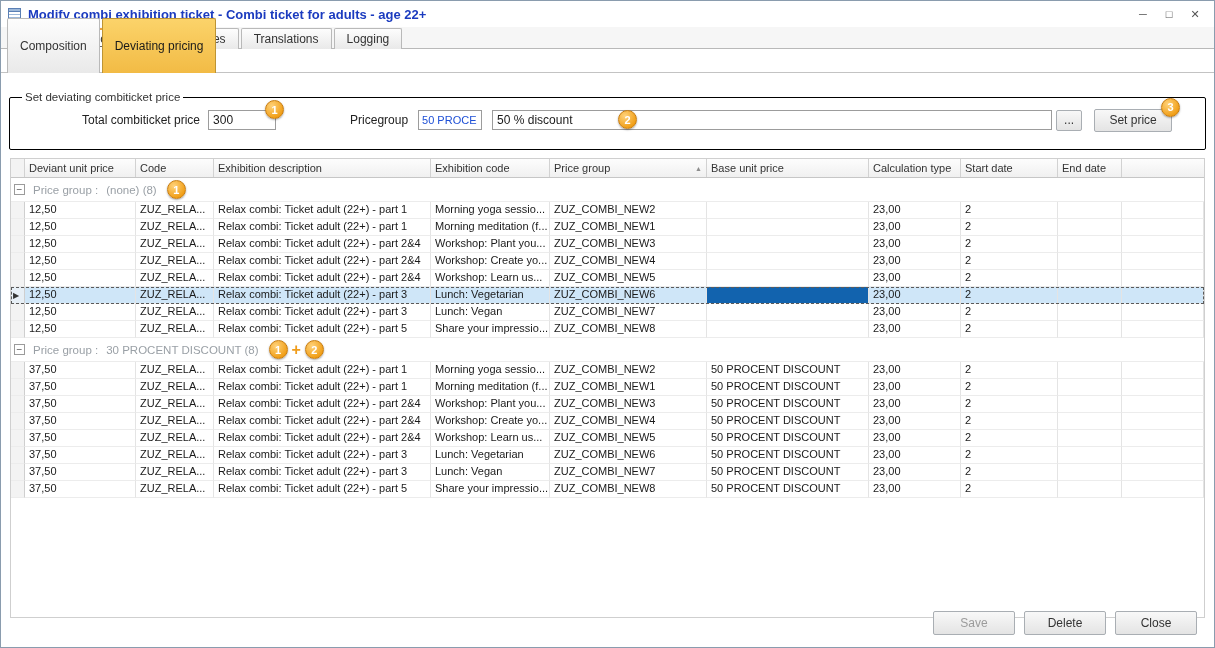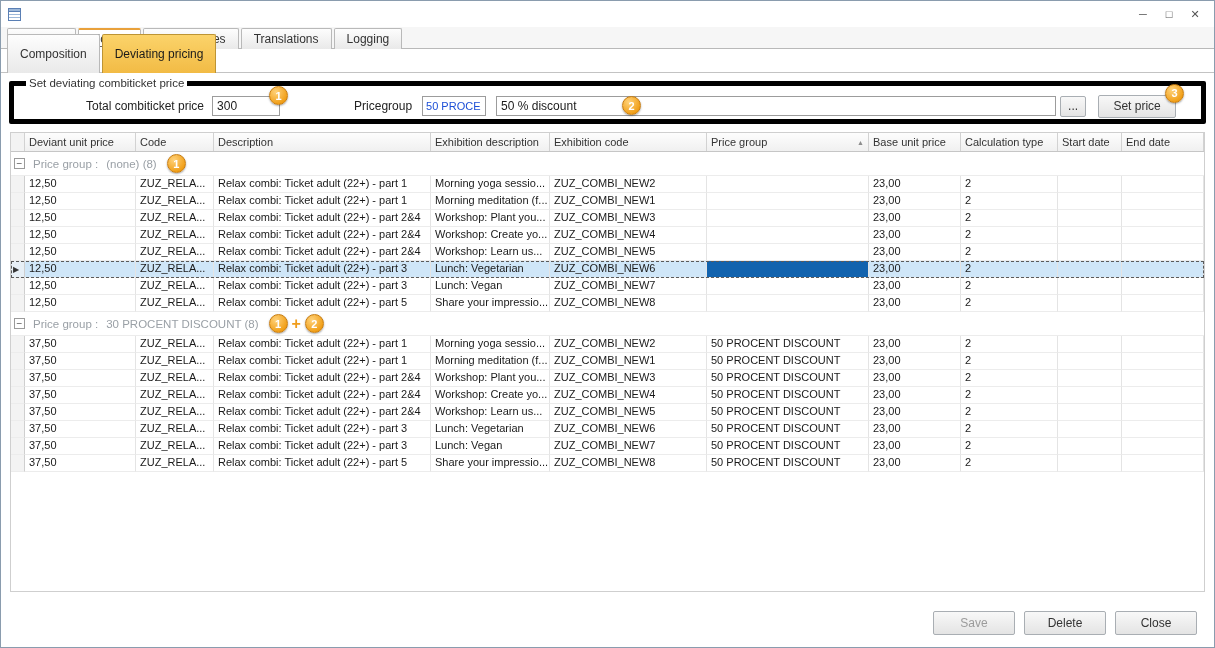--- a/index.html
+++ b/index.html
@@ -14,26 +14,26 @@
   .wbtn { width:26px; height:20px; display:flex; align-items:center; justify-content:center; font-size:11px; color:#555; }
 
   
   .tabs-main { display:flex; align-items:flex-end; height:22px; padding-left:6px; background:#f6f6f6; border-bottom:1px solid #b9b9b9; }
   .tab { position:relative; top:1px; padding:3px 12px 3px; margin-right:2px; font-size:12px; color:#333;
          background:linear-gradient(#fdfdfd,#e9e9e9); border:1px solid #b9b9b9; border-bottom:none; border-radius:2px 2px 0 0;margin-top:36px; }
   .tab.active { background:#ffffff; border-top:2px solid #e9a13b; padding-top:2px; }
   .tab.active .tab-label { border-bottom:1px solid #6b6b6b; }
 
   .tabs-sub { display:flex; align-items:flex-end; height:24px; padding-left:6px; background:#ffffff; border-bottom:1px solid #c3c3c3; }
-  .subtab { position:relative; top:1px; padding:12px 12px; margin-right:2px; font-size:12px; color:#333;
+  .subtab { position:relative; top:1px; padding:20px 12px; margin-right:2px; font-size:12px; color:#333;
             background:linear-gradient(#fdfdfd,#e9e9e9); border:1px solid #b9b9b9; border-bottom:none; border-radius:2px 2px 0 0; }
   .subtab.active { background:linear-gradient(#fbd36a,#f2bb45); border-color:#bd9434; color:#1a1a1a; }
 
   
-  .panel { margin:4px 8px 0 8px; border:5px solid #000000; border-radius:2px; padding:2px 10px 0 10px; }
+  .panel { margin:18px 8px 0 8px; border:1px solid #000000; border-radius:2px; padding:2px 10px 16px 10px; }
   .panel legend { font-size:11.5px; color:#333; padding:0 3px; margin-left:2px; }
   .controls { display:flex; align-items:center; height:26px; margin-top:2px; font-size:12px; color:#222; }
   .lbl { white-space:nowrap; }
   .lbl-total { margin-left:62px; }
   .lbl-pg { margin-left:74px; }
   .input-wrap { position:relative; margin-left:8px; display:inline-flex; align-items:flex-end; }
   .txt { height:20px; border:1px solid #9c9c9c; background:#fff; font-size:12px; padding:0 4px; color:#1a1a1a; }
   .txt.total { width:68px; }
   .code-box { margin-left:10px; width:64px; height:20px; border:1px solid #9c9c9c; background:#fff;
               color:#1d4fd6; font-size:11px; display:inline-flex; align-items:center; padding:0 3px; white-space:nowrap; overflow:hidden; }
@@ -89,20 +89,21 @@
 
   <div class="titlebar">
     <span class="win-icon">
       <svg width="15" height="15" viewBox="0 0 15 15">
         <rect x="1.5" y="1.5" width="12" height="12" fill="#ffffff" stroke="#5a7fb4"></rect>
         <rect x="1.5" y="1.5" width="12" height="3" fill="#9db8d9" stroke="#5a7fb4"></rect>
         <line x1="2" y1="7.5" x2="13" y2="7.5" stroke="#9db8d9"></line>
         <line x1="2" y1="10.5" x2="13" y2="10.5" stroke="#9db8d9"></line>
       </svg>
     </span>
+    <span class="title">Modify combi exhibition ticket  - Combi ticket for adults - age 22+</span>
     <div class="win-controls">
       <span class="wbtn">─</span>
       <span class="wbtn">□</span>
       <span class="wbtn">✕</span>
     </div>
   </div>
 
   <div class="tabs-main">
       <div class="tab"><span class="tab-label">General</span></div>
       <div class="tab active"><span class="tab-label">Tickets</span></div>
@@ -140,23 +141,20 @@
   <div class="grid">
     <div class="grid-header">
         <div class="hcell gutter"></div>
         <div class="hcell">
           <span class="htext">Deviant unit price</span>
         </div>
         <div class="hcell">
           <span class="htext">Code</span>
         </div>
         <div class="hcell">
-          <span class="htext">Description</span>
-        </div>
-        <div class="hcell">
           <span class="htext">Exhibition description</span>
         </div>
         <div class="hcell">
           <span class="htext">Exhibition code</span>
         </div>
         <div class="hcell">
           <span class="htext">Price group</span>
           <span class="sort">▲</span>
         </div>
         <div class="hcell">

